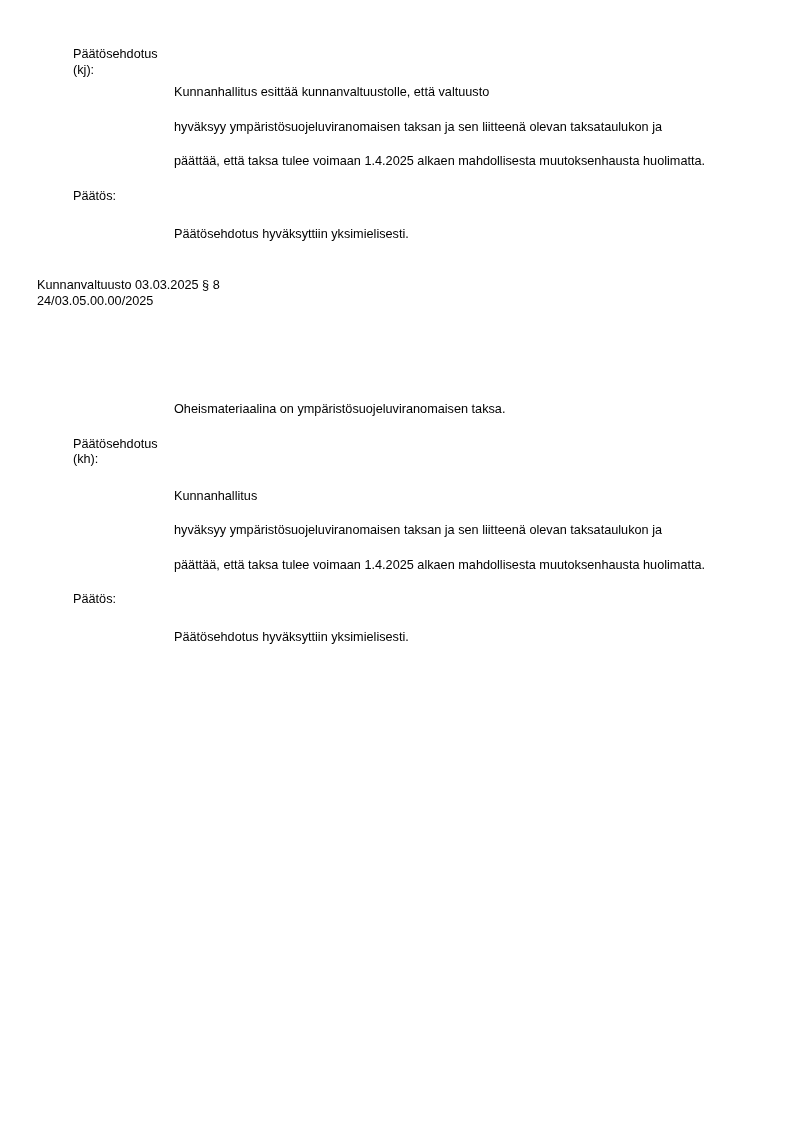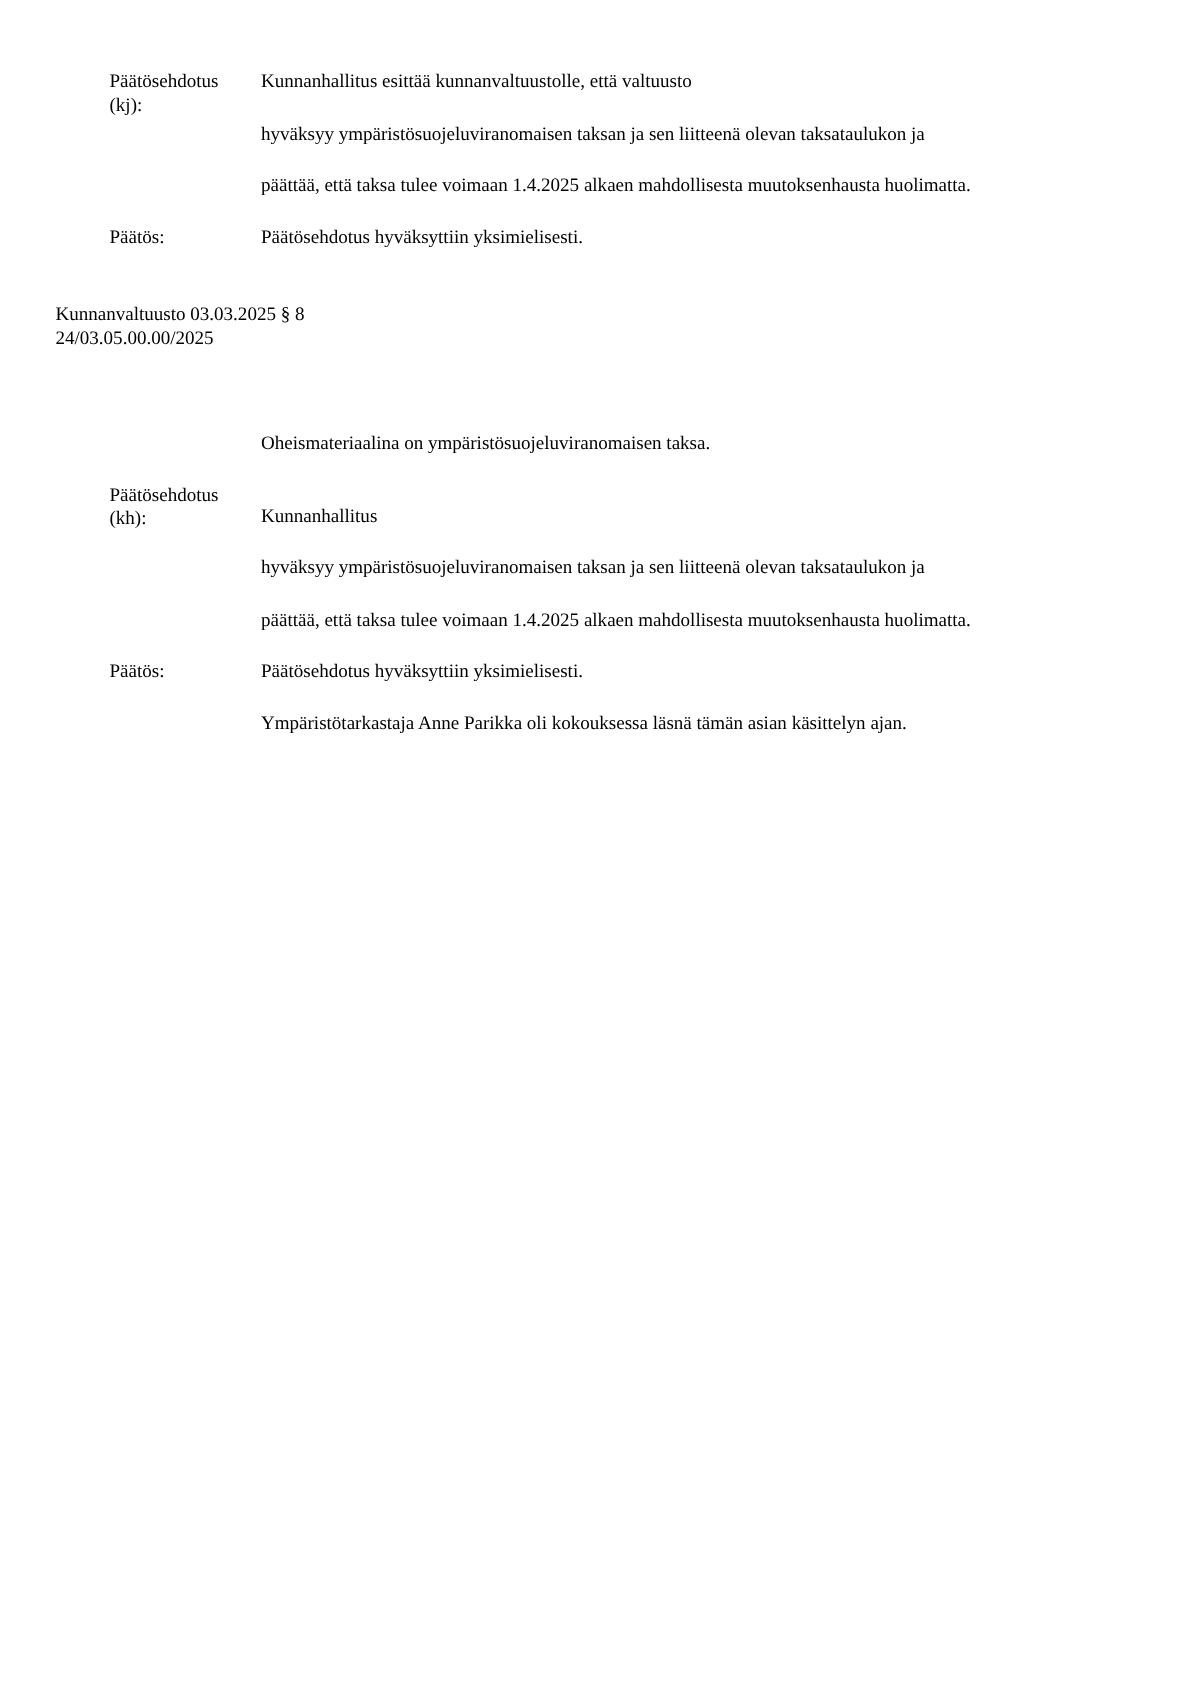--- a/index.html
+++ b/index.html
@@ -14,21 +14,20 @@
     color: #000000;
     position: relative;
     overflow: hidden;
   }
   .page {
     position: relative;
     width: 794px;
     height: 1070px;
     box-sizing: border-box;
     padding: 0;
-    font-family: Liberation Serif, serif;
   }
   
   .row {
     display: flex;
     align-items: flex-start;
   }
   .label-col {
     width: 174px;
     flex: 0 0 174px;
     padding-left: 73px;
@@ -36,20 +35,21 @@
     font-size: 12.7px;
     line-height: 15.5px;
     white-space: pre-line;
   }
   .body-col {
     flex: 1 1 auto;
     padding-right: 70px;
     box-sizing: border-box;
     font-size: 12.7px;
     line-height: 15.5px;
+    margin-top: 38px;
   }
   .para {
     margin: 0;
     font-size: 12.7px;
     line-height: 15.5px;
   }
   .gap-sm { height: 14px; }
   .gap-md { height: 19px; }
   .gap-xl { height: 36px; }
   .heading-block {
@@ -120,17 +120,16 @@
     </div>
   </div>
 
   <div class="gap-md"></div>
 
   <div class="row">
     <div class="label-col">Päätös:</div>
     <div class="body-col">
       <p class="para">Päätösehdotus  hyväksyttiin  yksimielisesti.</p>
       <div class="gap-md"></div>
-      <p class="para">Ympäristötarkastaja  Anne Parikka oli kokouksessa läsnä tämän asian käsittelyn  ajan.</p>
     </div>
   </div>
 
 </div>
 
 </body></html>

